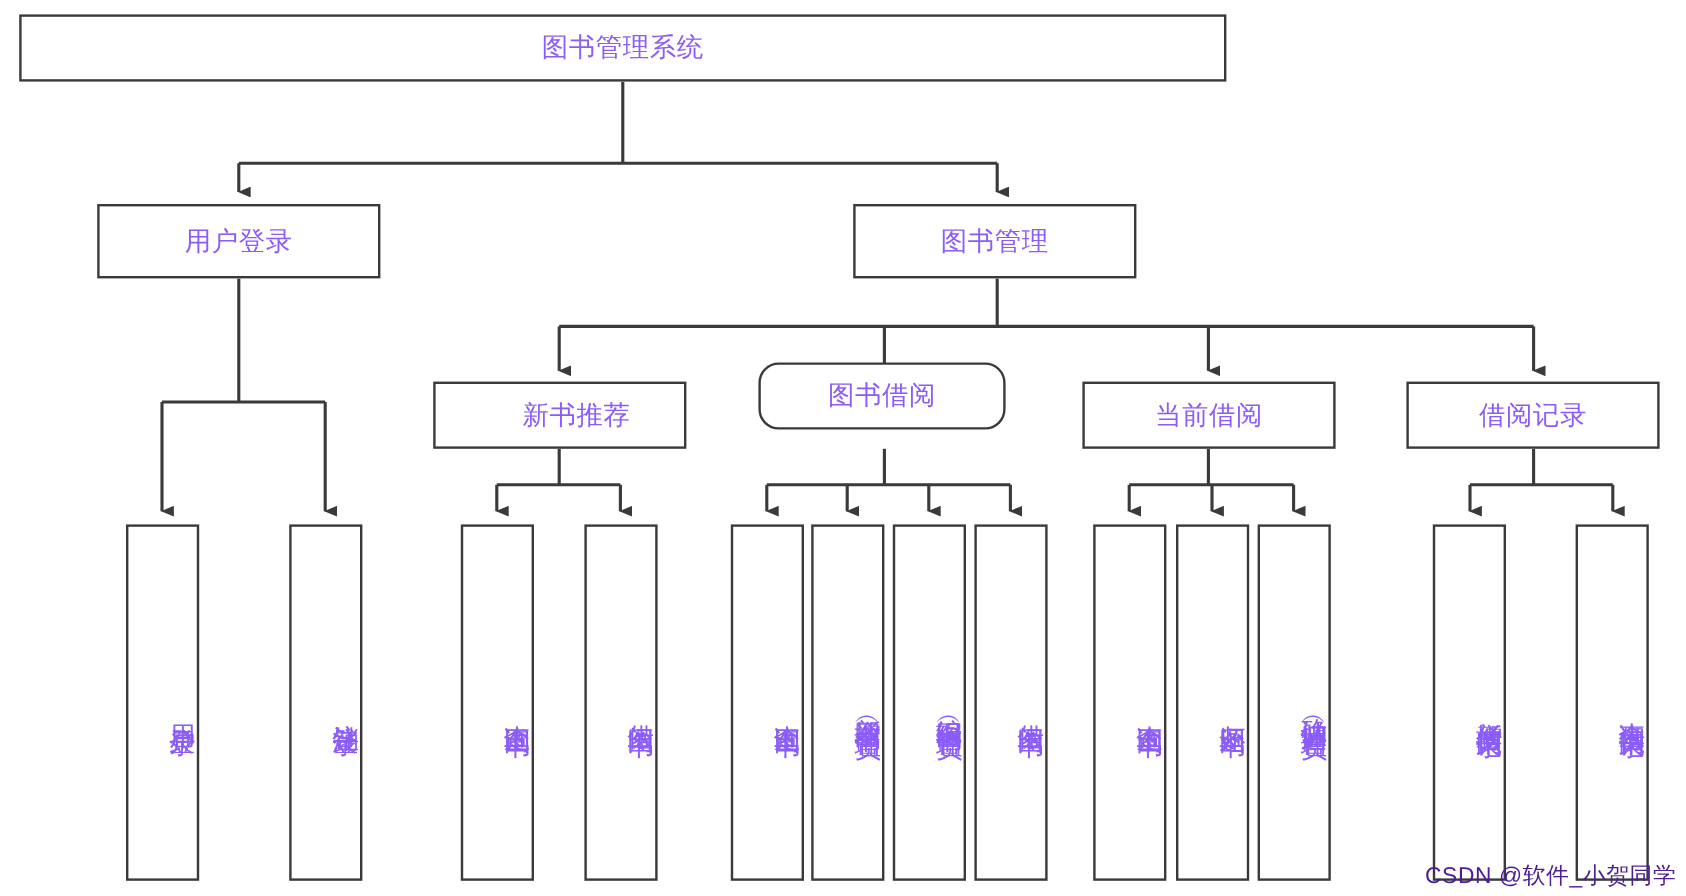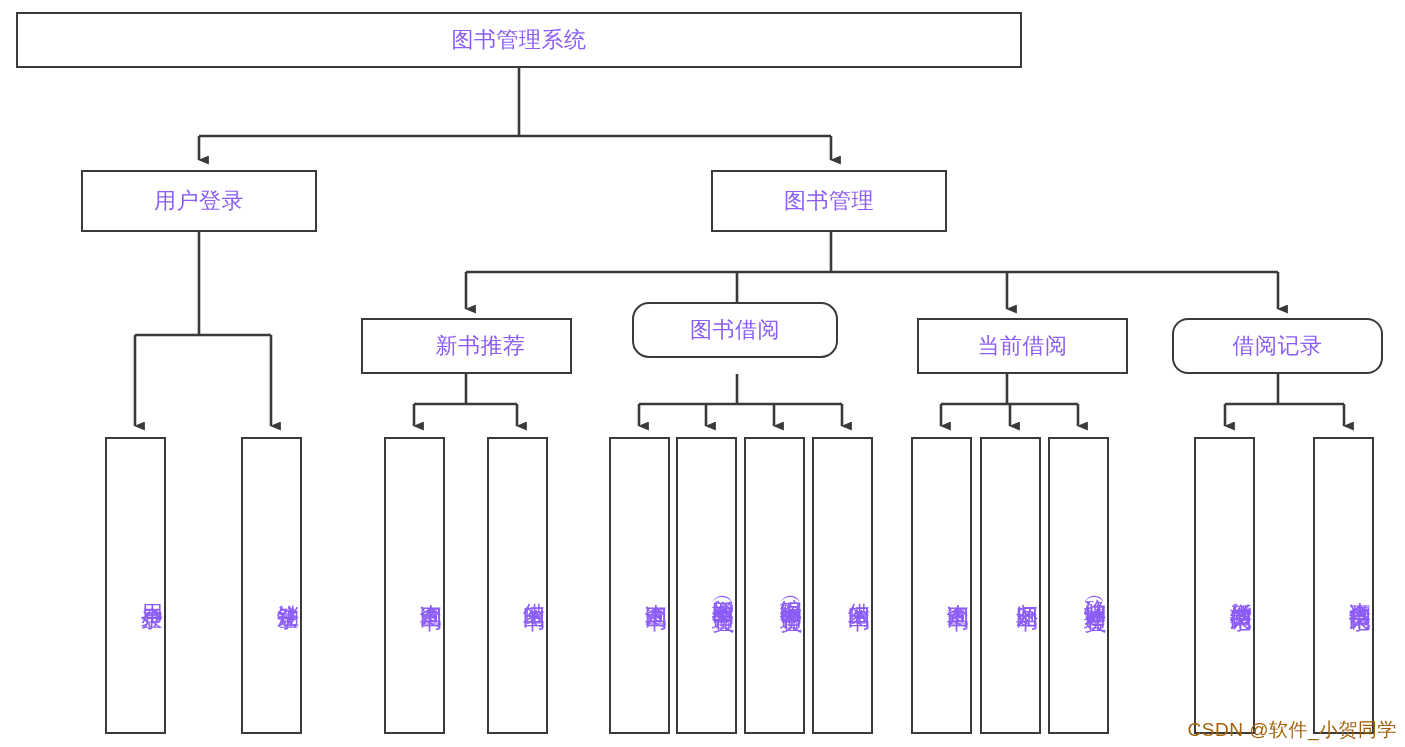--- a/index.html
+++ b/index.html
@@ -52,21 +52,21 @@
   .node.vert .label {
     writing-mode: vertical-rl;
     text-orientation: upright;
     white-space: normal;
   }
   #watermark {
     position: absolute;
     right: 8px;
     bottom: 4px;
     font-size: 19px;
-    color: #a16207;
+    color: #4c1d95;
     letter-spacing: 0.5px;
     white-space: nowrap;
     margin-left: 20px;
   }
 </style>
 </head>
 <body>
 
 <div id="canvas">
 
@@ -130,24 +130,24 @@
   <div class="node horiz" style="left:711px; top:170px; width:236px; height:62px;">
     <span class="label">图书管理</span>
   </div>
 
   <div class="node horiz" style="left:361px; top:318px; width:211px; height:56px;padding-left:28px;">
     <span class="label">新书推荐</span>
   </div>
   <div class="node horiz" style="left:632px; top:302px; width:206px; height:56px;border-radius:17px;">
     <span class="label">图书借阅</span>
   </div>
-  <div class="node horiz" style="left:902px; top:318px; width:211px; height:56px;margin-left:15px;">
+  <div class="node horiz" style="left:902px; top:318px; width:211px; height:56px;">
     <span class="label">当前借阅</span>
   </div>
-  <div class="node horiz" style="left:1172px; top:318px; width:211px; height:56px;border-radius:16px;">
+  <div class="node horiz" style="left:1172px; top:318px; width:211px; height:56px;">
     <span class="label">借阅记录</span>
   </div>
 
   <div class="node vert" style="left:105px; top:437px; width:61px; height:297px;">
     <span class="label">用户登录</span>
   </div>
   <div class="node vert" style="left:241px; top:437px; width:61px; height:297px;">
     <span class="label">注销登录</span>
   </div>
 

